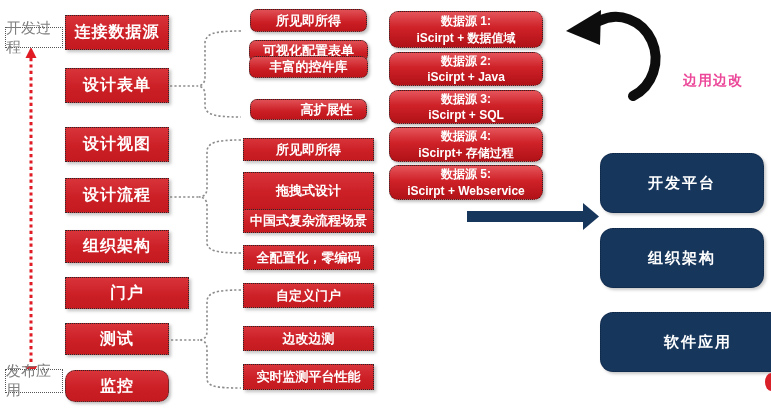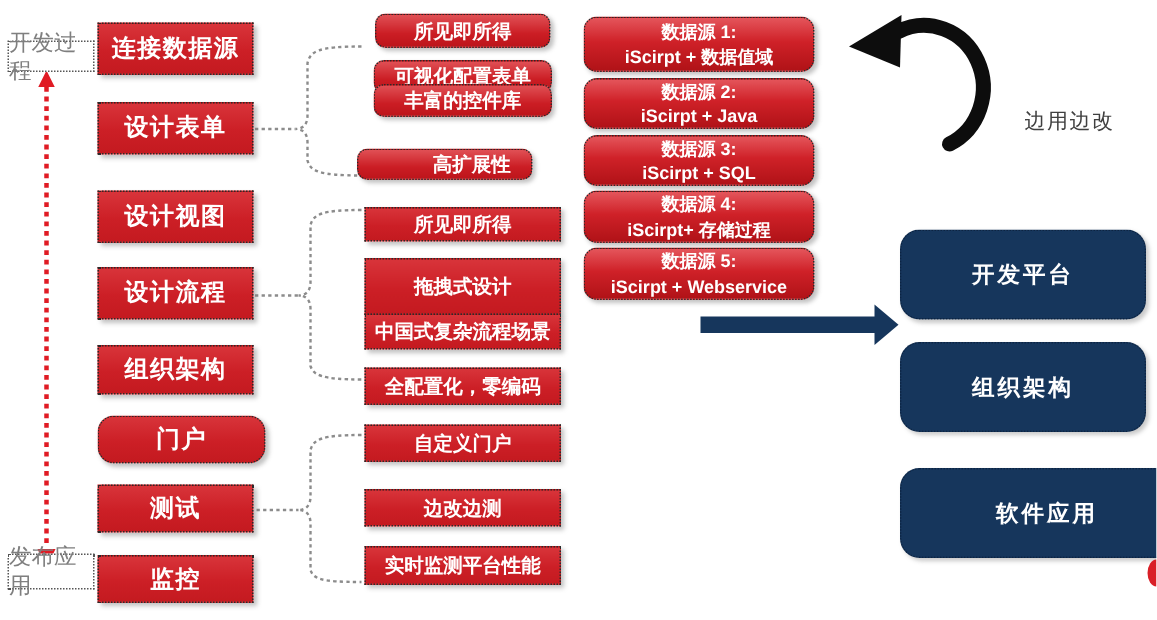--- a/index.html
+++ b/index.html
@@ -20,21 +20,21 @@
         border-radius:9px;color:#fff;font-weight:bold;font-size:12px;line-height:1.35;text-align:center;
         background:linear-gradient(180deg,#e4555b 0%,#cf2128 45%,#b01217 100%);
         border:1px dotted #2a2a2a;box-sizing:border-box;
         box-shadow:2px 2px 3px rgba(120,120,120,.45);}
   .bbox{position:absolute;display:flex;align-items:center;justify-content:center;
         background:#16365c;color:#fff;font-weight:bold;font-size:15px;letter-spacing:2px;
         border-radius:13px;border:1px dotted #0d2442;box-sizing:border-box;
         box-shadow:2px 2px 3px rgba(120,120,120,.4);margin-top:36px;}
   .plabel{position:absolute;display:flex;align-items:center;justify-content:center;
         border:1.5px dotted #555;color:#7f7f7f;font-size:15px;background:#fff;box-sizing:border-box;}
-  .annotation{position:absolute;color:#404040;font-weight:normal;font-size:14px;letter-spacing:1px;text-align:center;}
+  .annotation{position:absolute;color:#ec4899;font-weight:bold;font-size:14px;letter-spacing:1px;text-align:center;}
   .edge-dot{position:absolute;width:12px;height:18px;right:-6px;top:373px;background:#d91f27;border-radius:50%;}
 </style>
 </head>
 <body>
 
 <div class="canvas">
 
   <svg class="overlay" viewBox="0 0 771 413">
 
     <g fill="none" stroke="#8c8c8c" stroke-width="1.6" stroke-dasharray="2.2 2.2">
@@ -70,28 +70,28 @@
   </svg>
 
   <div class="plabel" style="left:5px;top:27px;width:58px;height:21px;">开发过程</div>
   <div class="plabel" style="left:5px;top:369px;width:58px;height:24px;">发布应用</div>
 
   <div class="rbox big" style="left:65px;top:15px;width:104px;height:35px;">连接数据源</div>
   <div class="rbox big" style="left:65px;top:68px;width:104px;height:35px;">设计表单</div>
   <div class="rbox big" style="left:65px;top:127px;width:104px;height:35px;">设计视图</div>
   <div class="rbox big" style="left:65px;top:178px;width:104px;height:35px;">设计流程</div>
   <div class="rbox big" style="left:65px;top:230px;width:104px;height:33px;">组织架构</div>
-  <div class="rbox big" style="left:65px;top:277px;width:112px;height:32px;border-radius:11px;">门户</div>
+  <div class="rbox big" style="left:65px;top:277px;width:124px;height:32px;">门户</div>
   <div class="rbox big" style="left:65px;top:323px;width:104px;height:32px;">测试</div>
-  <div class="rbox big" style="left:65px;top:370px;width:104px;height:32px;">监控</div>
+  <div class="rbox big" style="left:65px;top:370px;width:104px;height:32px;border-radius:10px;">监控</div>
 
   <div class="rbox mid round" style="left:250px;top:9px;width:117px;height:23px;">所见即所得</div>
   <div class="rbox mid round" style="left:249px;top:40px;width:119px;height:22px;">可视化配置表单</div>
   <div class="rbox mid round" style="left:249px;top:56px;width:119px;height:22px;">丰富的控件库</div>
-  <div class="rbox mid round" style="left:238px;top:99px;width:117px;height:21px;padding-left:36px;">高扩展性</div>
+  <div class="rbox mid round" style="left:250px;top:99px;width:117px;height:21px;padding-left:36px;">高扩展性</div>
 
   <div class="rbox mid" style="left:243px;top:138px;width:131px;height:23px;">所见即所得</div>
   <div class="rbox mid" style="left:243px;top:172px;width:131px;height:38px;">拖拽式设计</div>
   <div class="rbox mid" style="left:243px;top:209px;width:131px;height:24px;">中国式复杂流程场景</div>
   <div class="rbox mid" style="left:243px;top:245px;width:131px;height:25px;">全配置化，零编码</div>
 
   <div class="rbox mid" style="left:243px;top:283px;width:131px;height:25px;">自定义门户</div>
   <div class="rbox mid" style="left:243px;top:326px;width:131px;height:25px;">边改边测</div>
   <div class="rbox mid" style="left:243px;top:364px;width:131px;height:26px;">实时监测平台性能</div>
 

